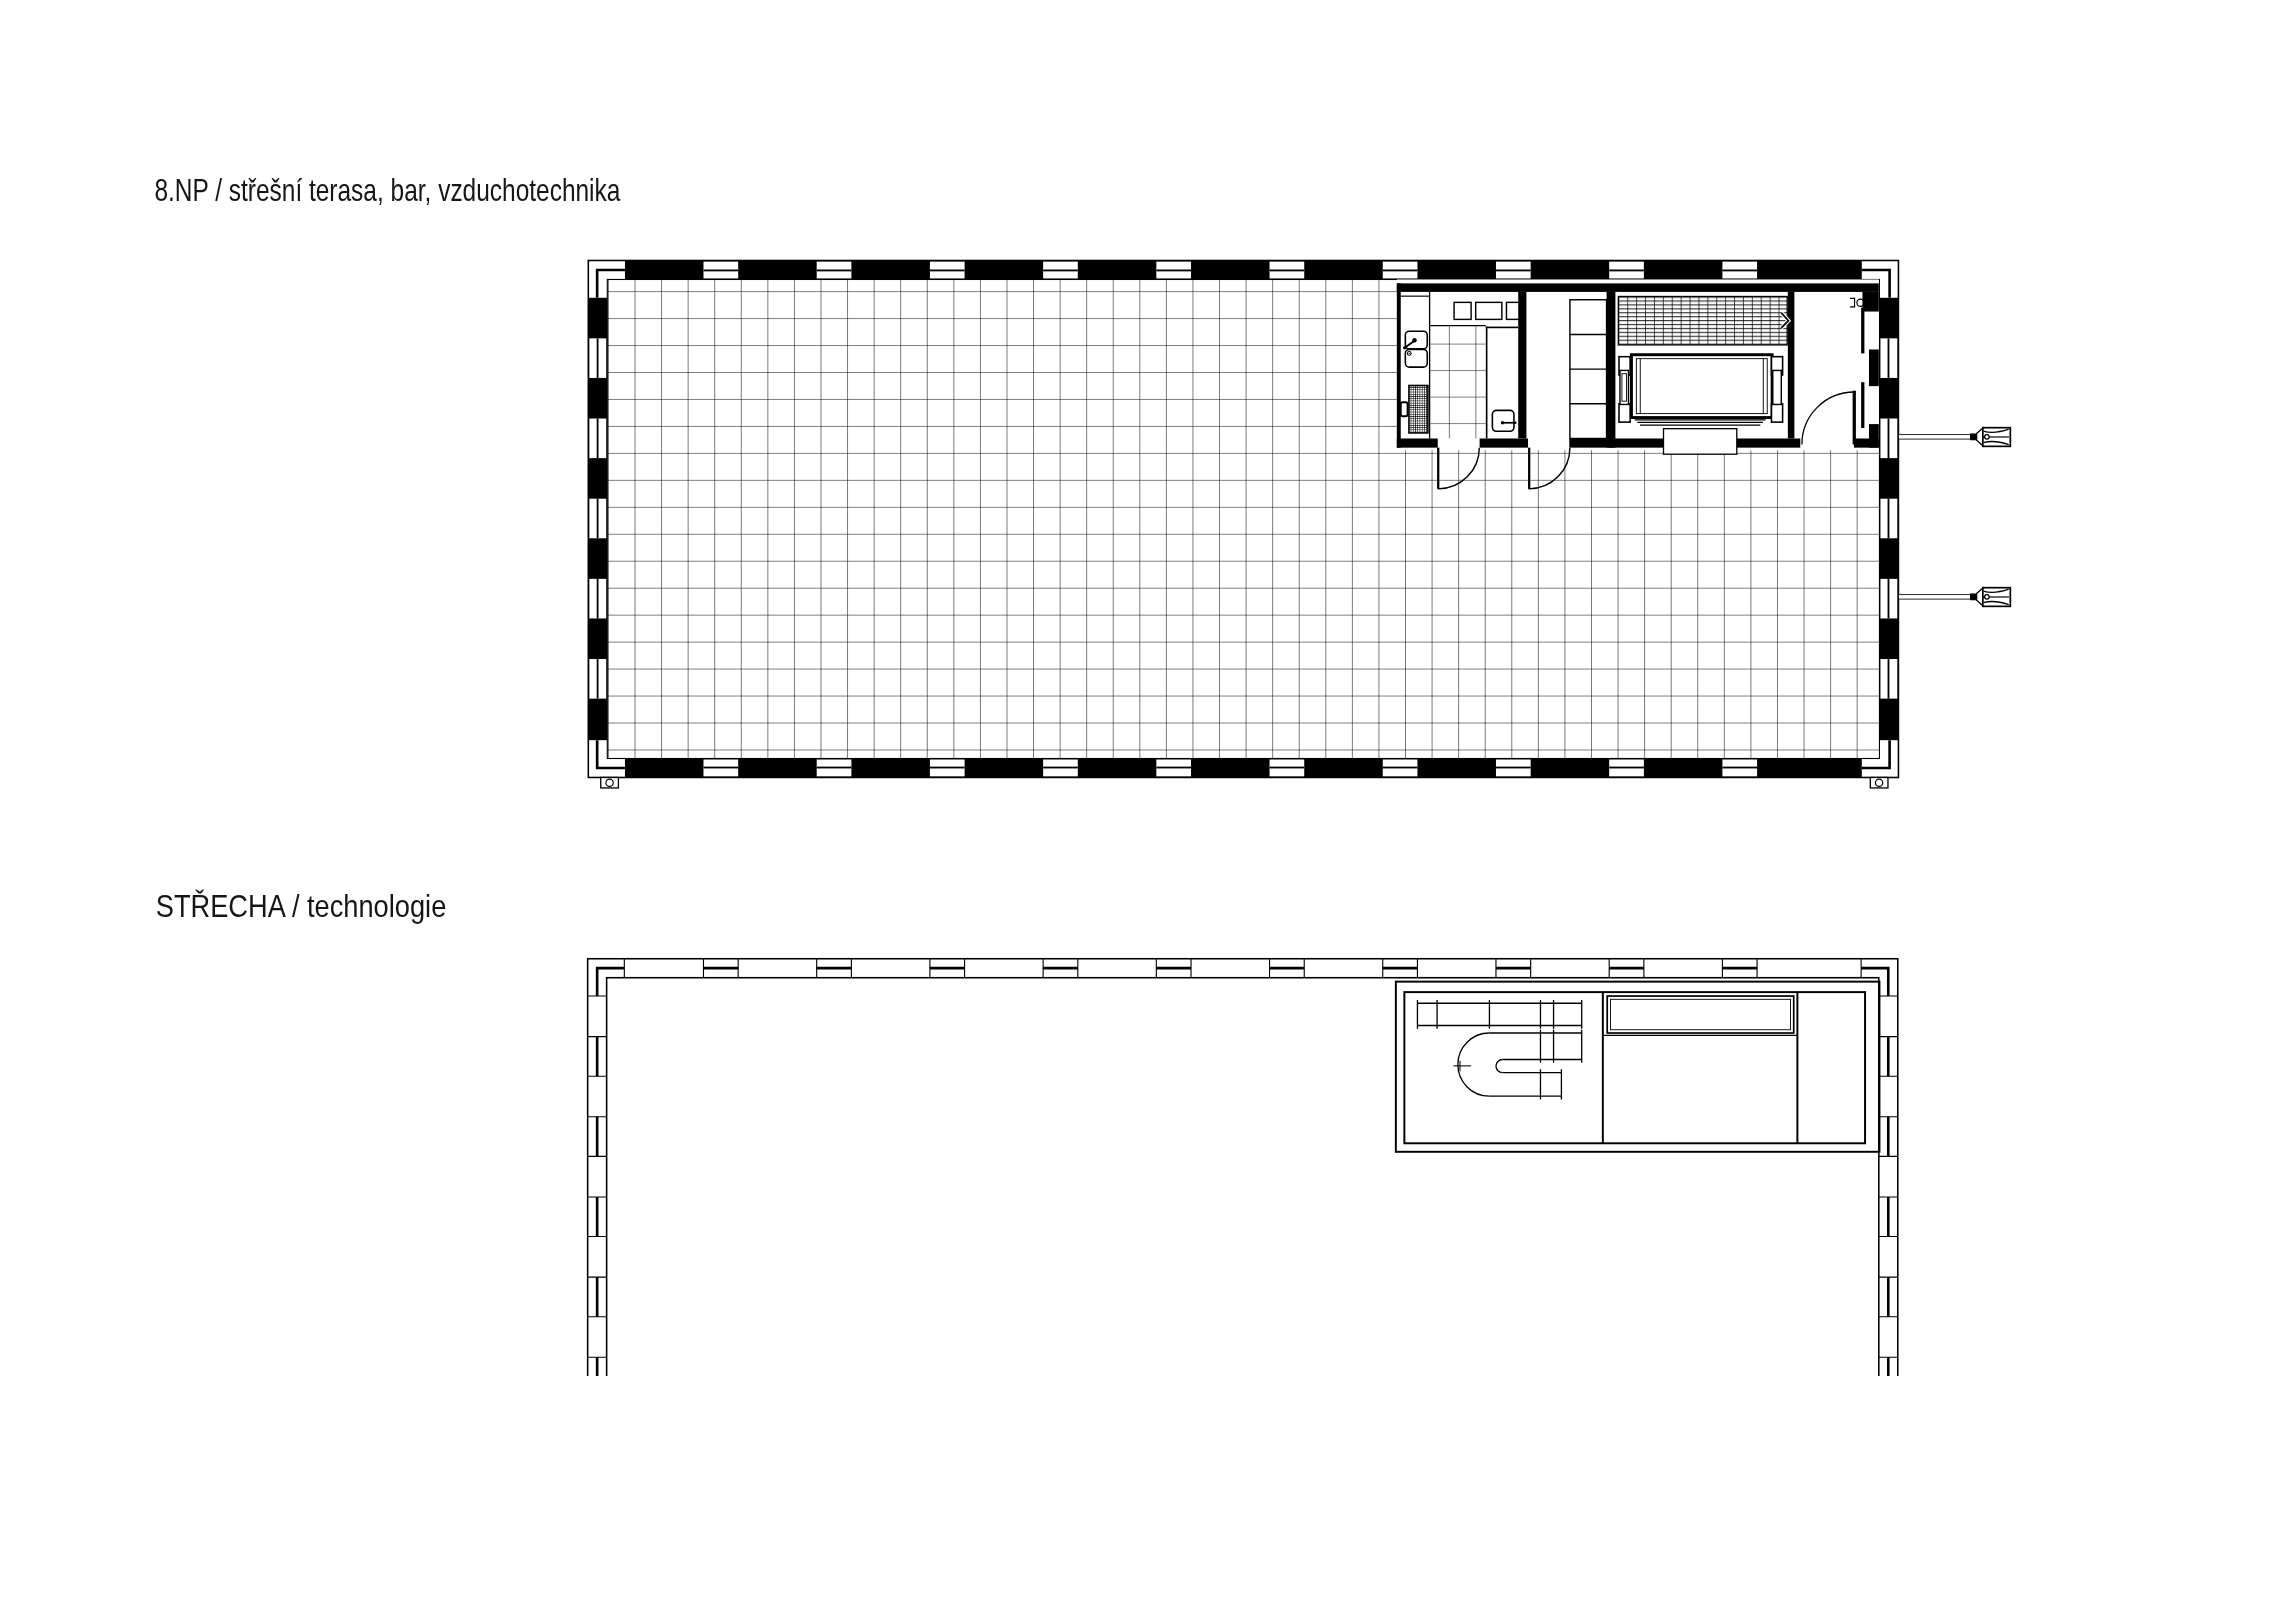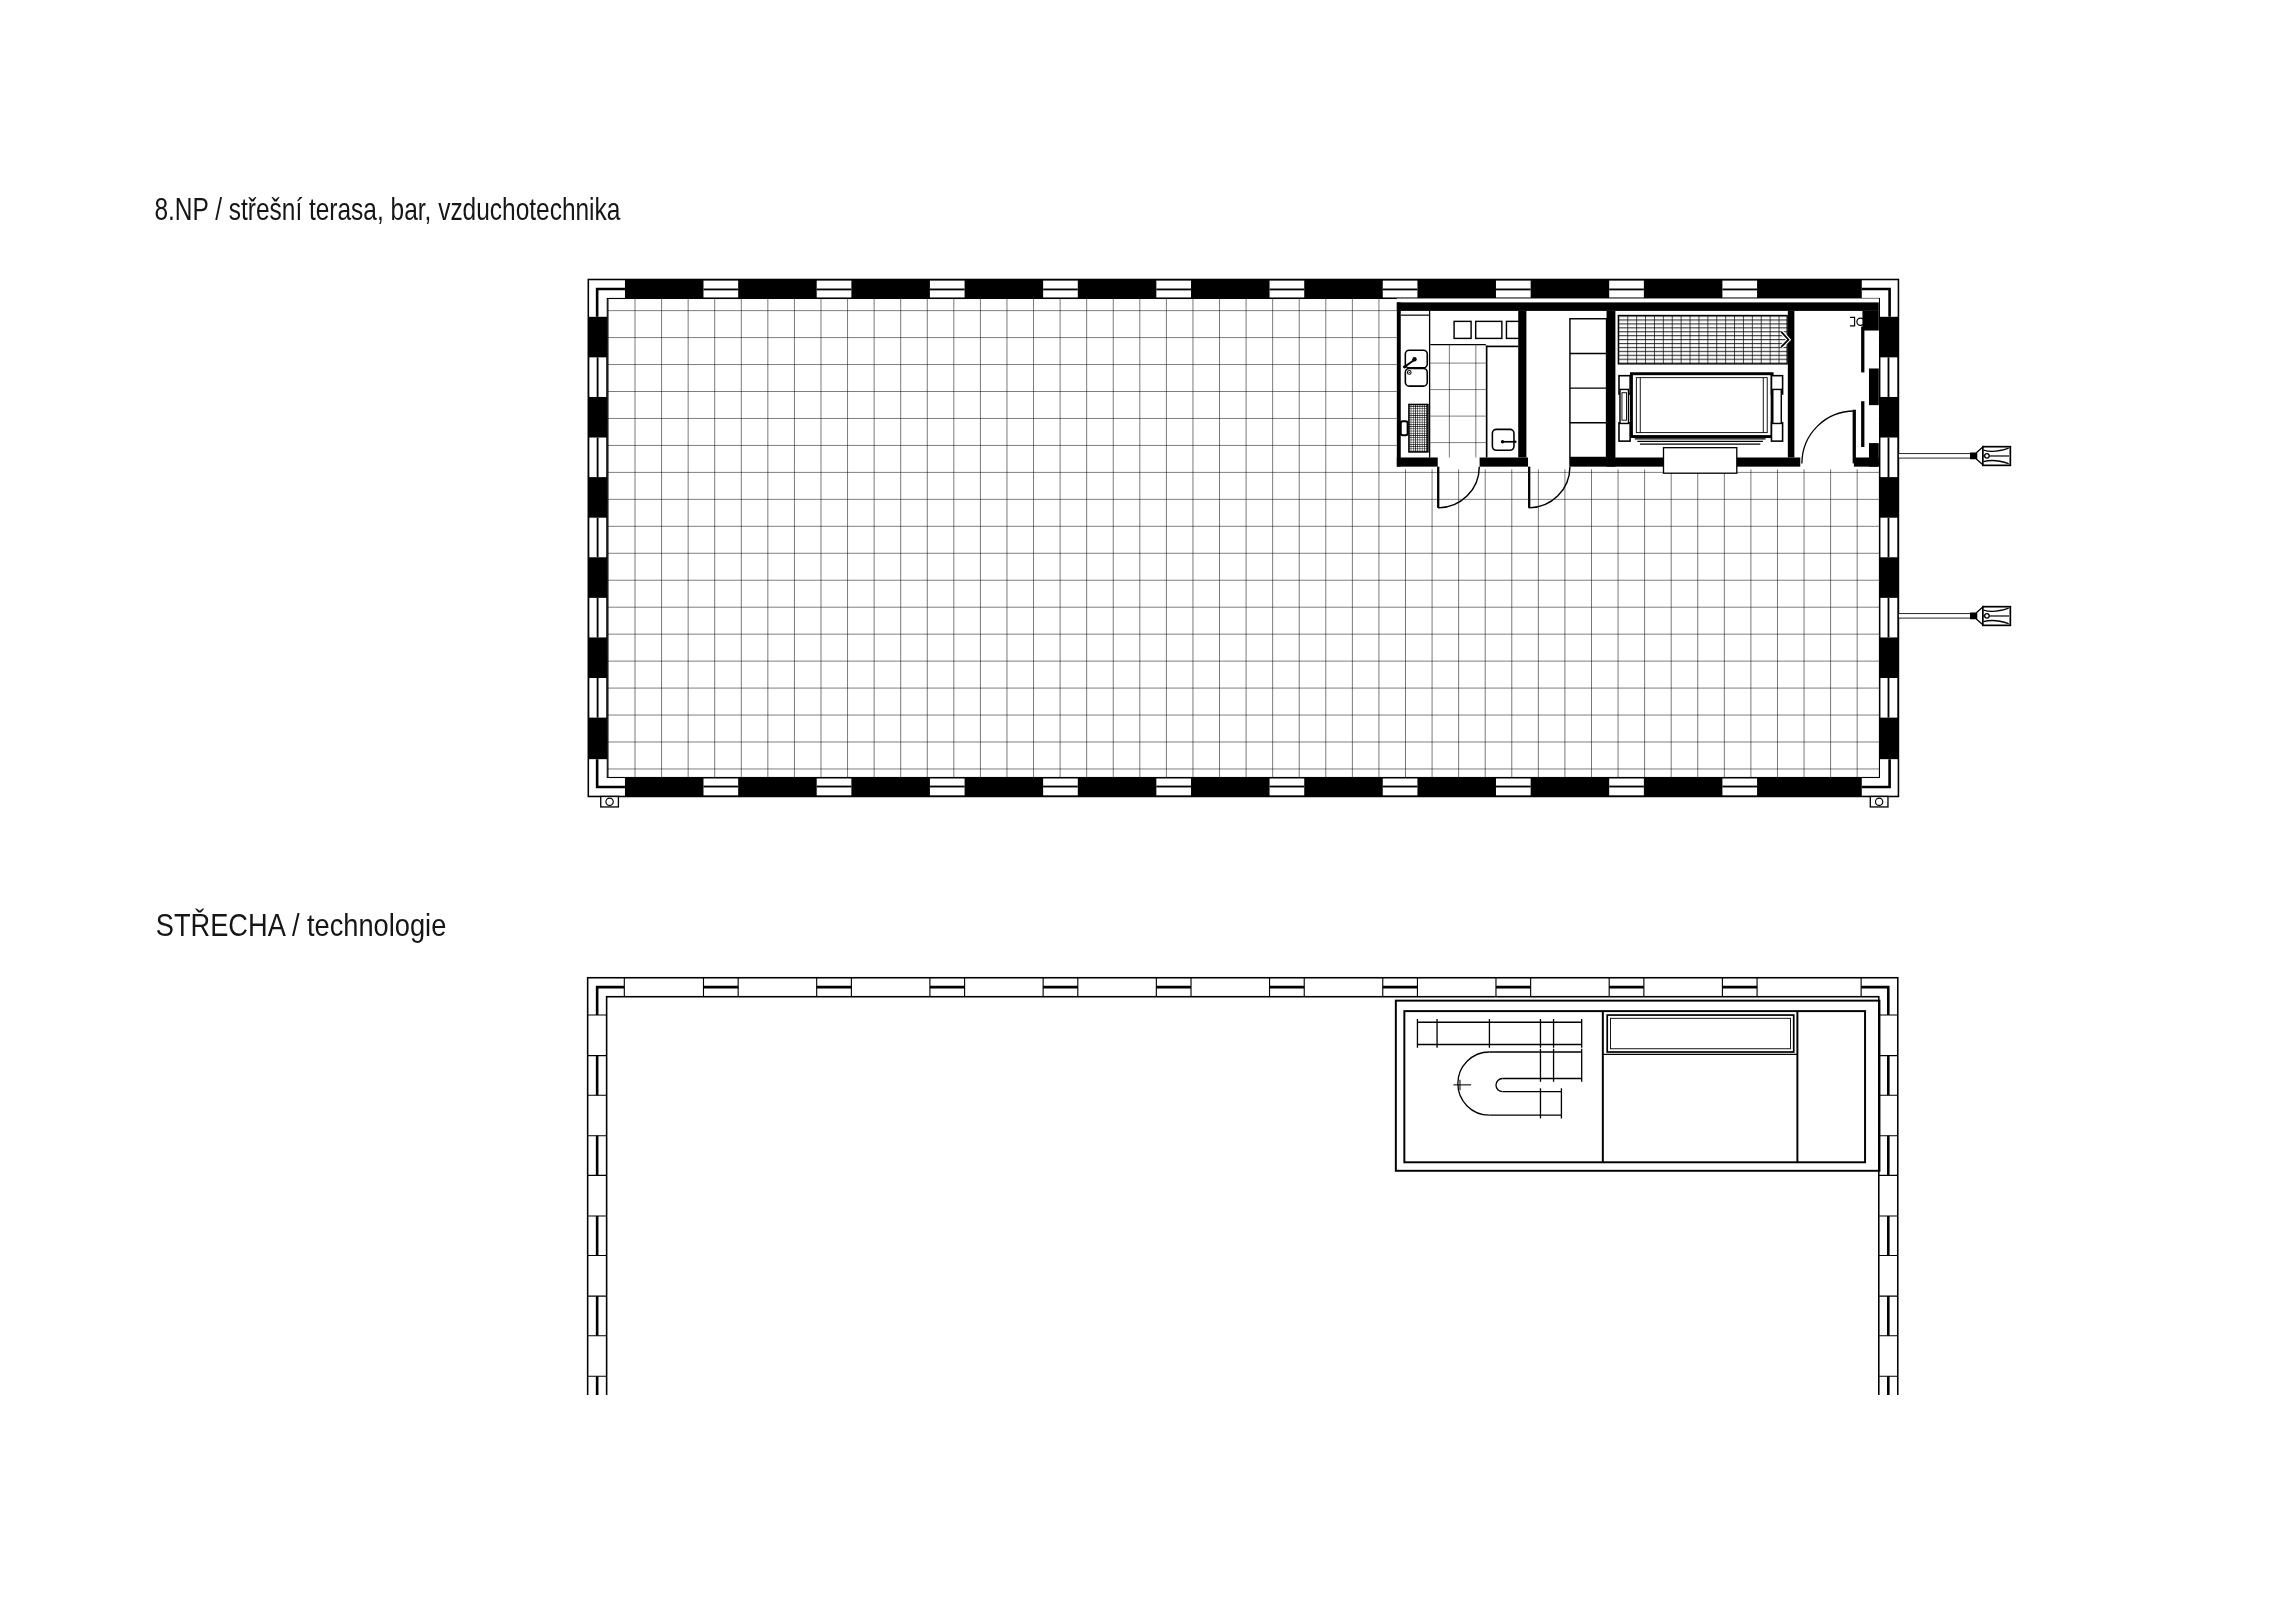--- a/index.html
+++ b/index.html
@@ -1,16 +1,16 @@
 <!DOCTYPE html>
 <html style="font-size:10.5px"><head>
 <meta charset="utf-8">
 <style>
   html,body { margin:0; padding:0; background:#fff; }
-  #page { position:relative; width:2295px; height:1376px; overflow:hidden;margin-top:19px; }
+  #page { position:relative; width:2295px; height:1376px; overflow:hidden; }
   svg { display:block; }
 </style>
 </head>
 <body>
 <div id="page">
 <svg width="2295" height="1623" viewBox="0 0 3507 2480" font-family="Liberation Sans, sans-serif">
 <rect width="3507" height="2480" fill="#fff"></rect>
 <defs>
 <pattern id="g1" width="40.6" height="41.2" patternUnits="userSpaceOnUse" x="929.0" y="444.8">
           <path d="M0,0 H40.6 M0,0 V41.2" stroke="#000" stroke-width="1.6" fill="none"></path>

